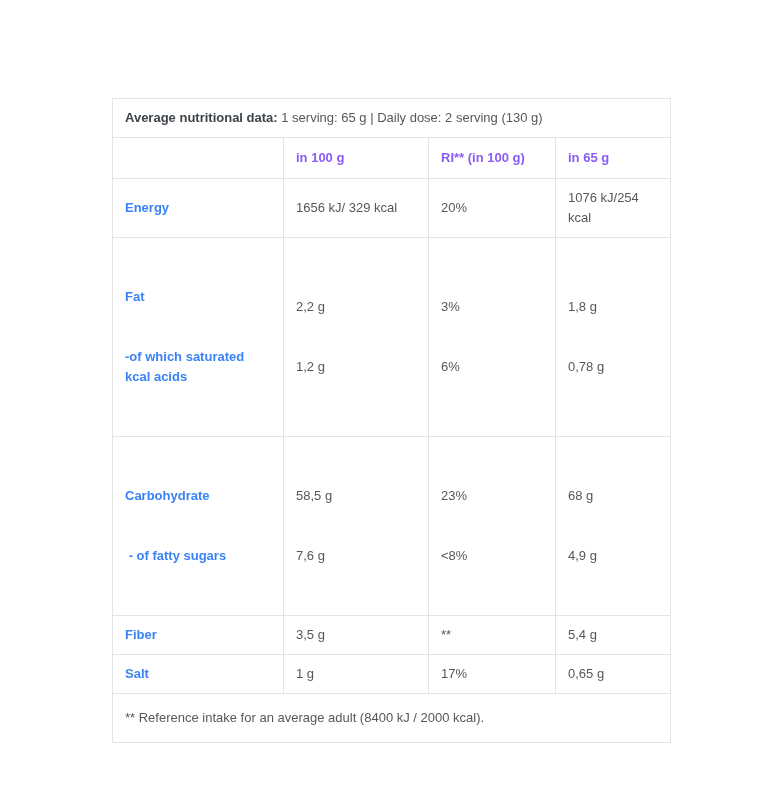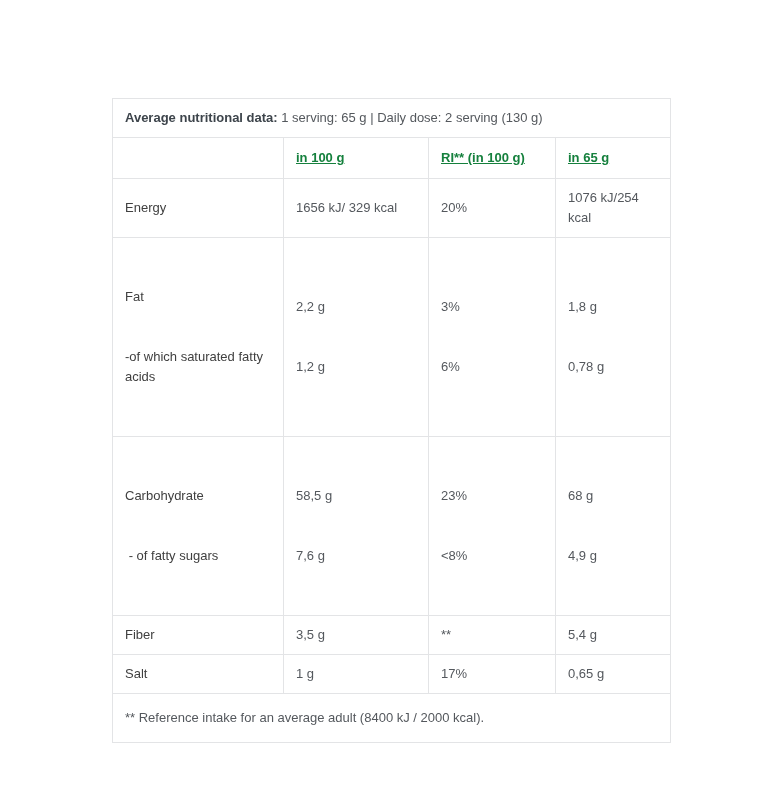--- a/index.html
+++ b/index.html
@@ -36,27 +36,26 @@
   .caption-cell {
     padding: 11px 12px;
     line-height: 16px;
   }
   .bold {
     font-weight: bold;
     color: #3d444b;
   }
   .head-cell {
     font-weight: bold;
-    color: #15803d;
+    color: #8b5cf6;
     padding: 10px 12px;
-    text-decoration: underline;
   }
   .lbl {
-    font-weight: normal;
-    color: #404040;
+    font-weight: bold;
+    color: #3b82f6;
   }
   .footnote-cell {
     padding: 16px 12px;
     line-height: 16px;
   }
 </style>
 </head>
 <body>
 
 <div class="content">
@@ -82,21 +81,21 @@
       <tr>
         <td class="lbl"><div>Energy</div></td>
         <td><div>1656 kJ/ 329 kcal</div></td>
         <td><div>20%</div></td>
         <td><div>1076 kJ/254 kcal</div></td>
       </tr>
 
       <tr>
         <td class="lbl">
           <div>Fat</div>
-          <div>-of which saturated fatty acids</div>
+          <div>-of which saturated kcal acids</div>
         </td>
         <td>
           <div>2,2 g</div>
           <div>1,2 g</div>
         </td>
         <td>
           <div>3%</div>
           <div>6%</div>
         </td>
         <td>

